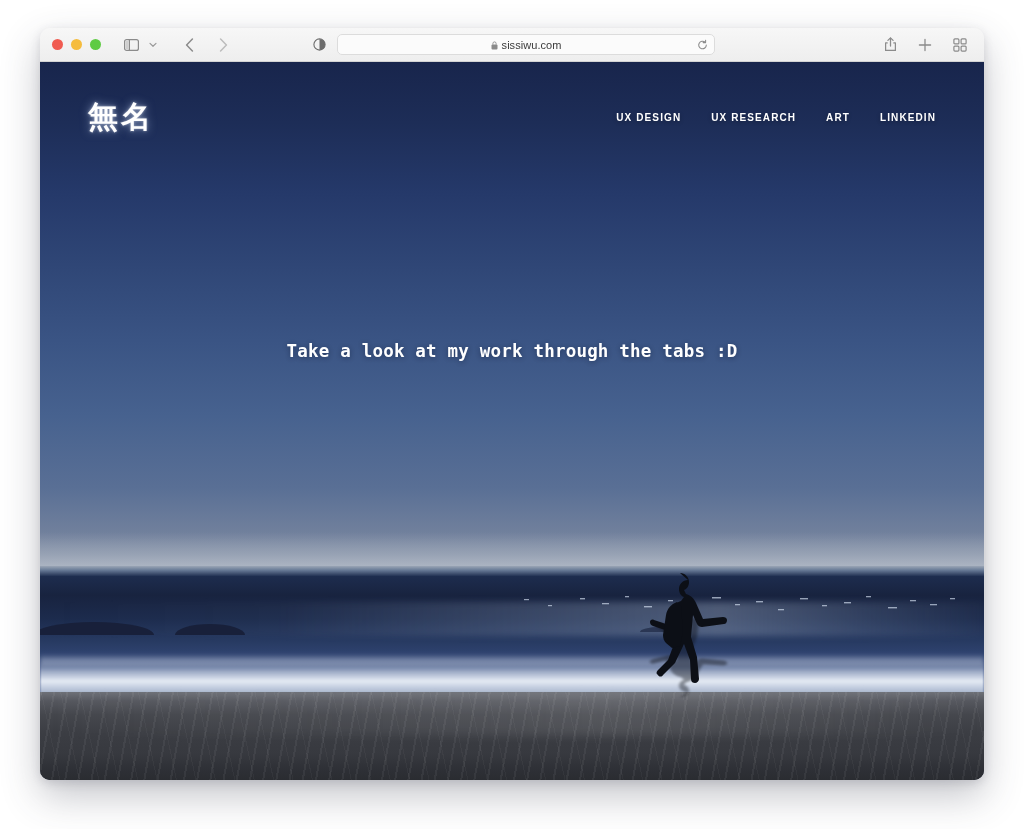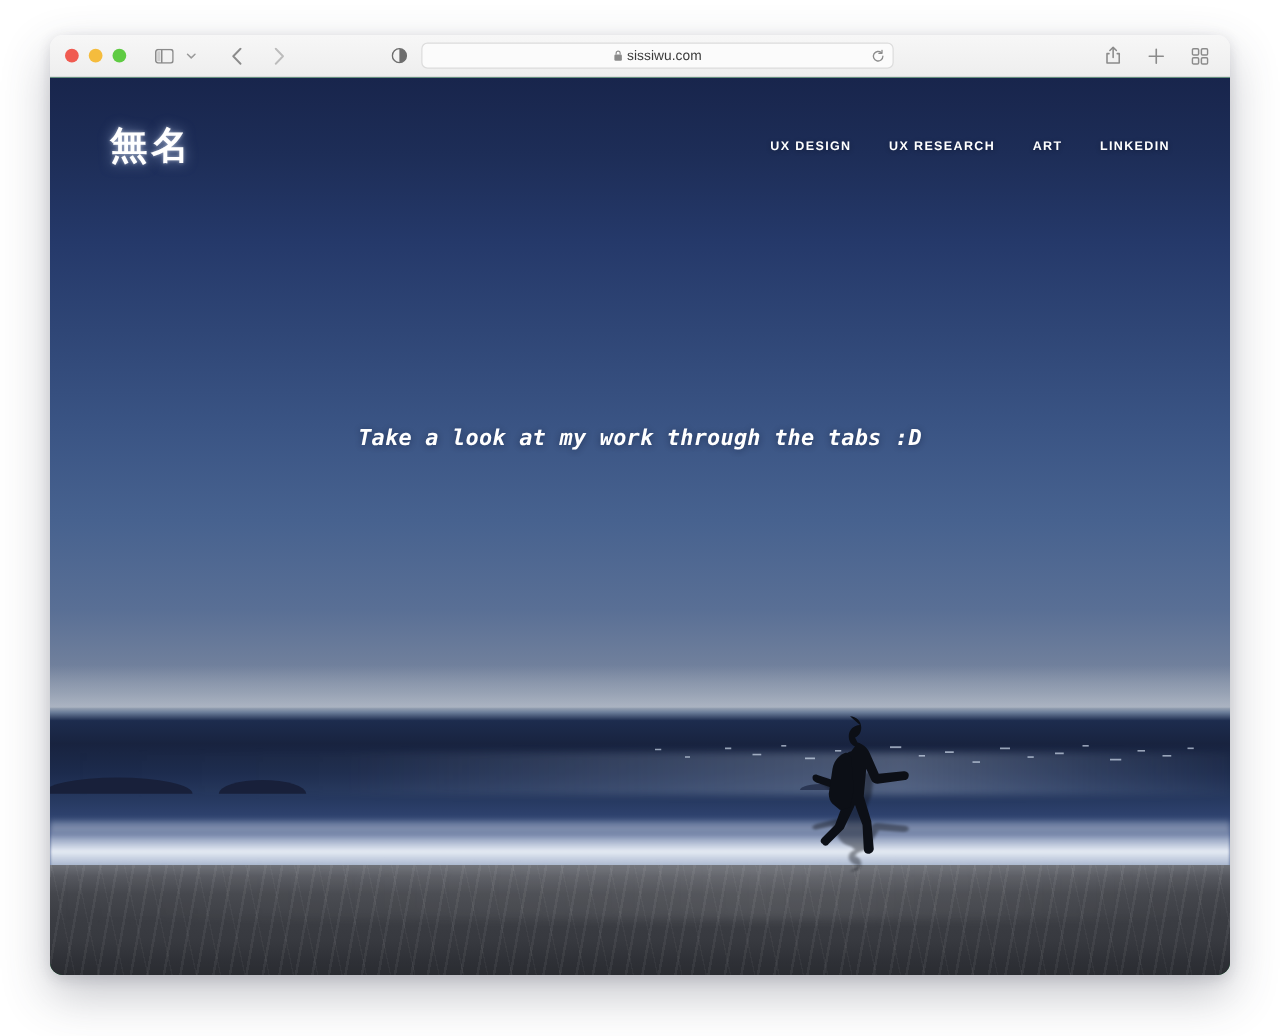--- a/index.html
+++ b/index.html
@@ -156,21 +156,21 @@
     gap: 11px;
     color: #6f6f6f;
   }
 
   
   .viewport {
     position: relative;
     width: 944px;
     height: 718px;
     overflow: hidden;
-    background: #15803d;
+    background: #0f172a;
   }
 
   
   .sky {
     position: absolute;
     left: 0; top: 0;
     width: 100%;
     height: 506px;
     background: linear-gradient(to bottom,
       #18254c 0%,
@@ -427,21 +427,20 @@
     font-weight: 700;
     font-size: 17.5px;
     line-height: 31.5px;
     color: #ffffff;
     letter-spacing: 0.2px;
     margin: 0;
     text-shadow: 0 1px 5px rgba(10, 20, 45, 0.45);
   }
   .hero-p.second {
     margin-top: 32px;
-    font-style: italic;
   }
   .hero-link {
     color: #ffffff;
     text-decoration: none;
     border-bottom: 1px solid rgba(255,255,255,0.75);
     padding-bottom: 1px;
   }
 </style>
 </head>
 <body>

